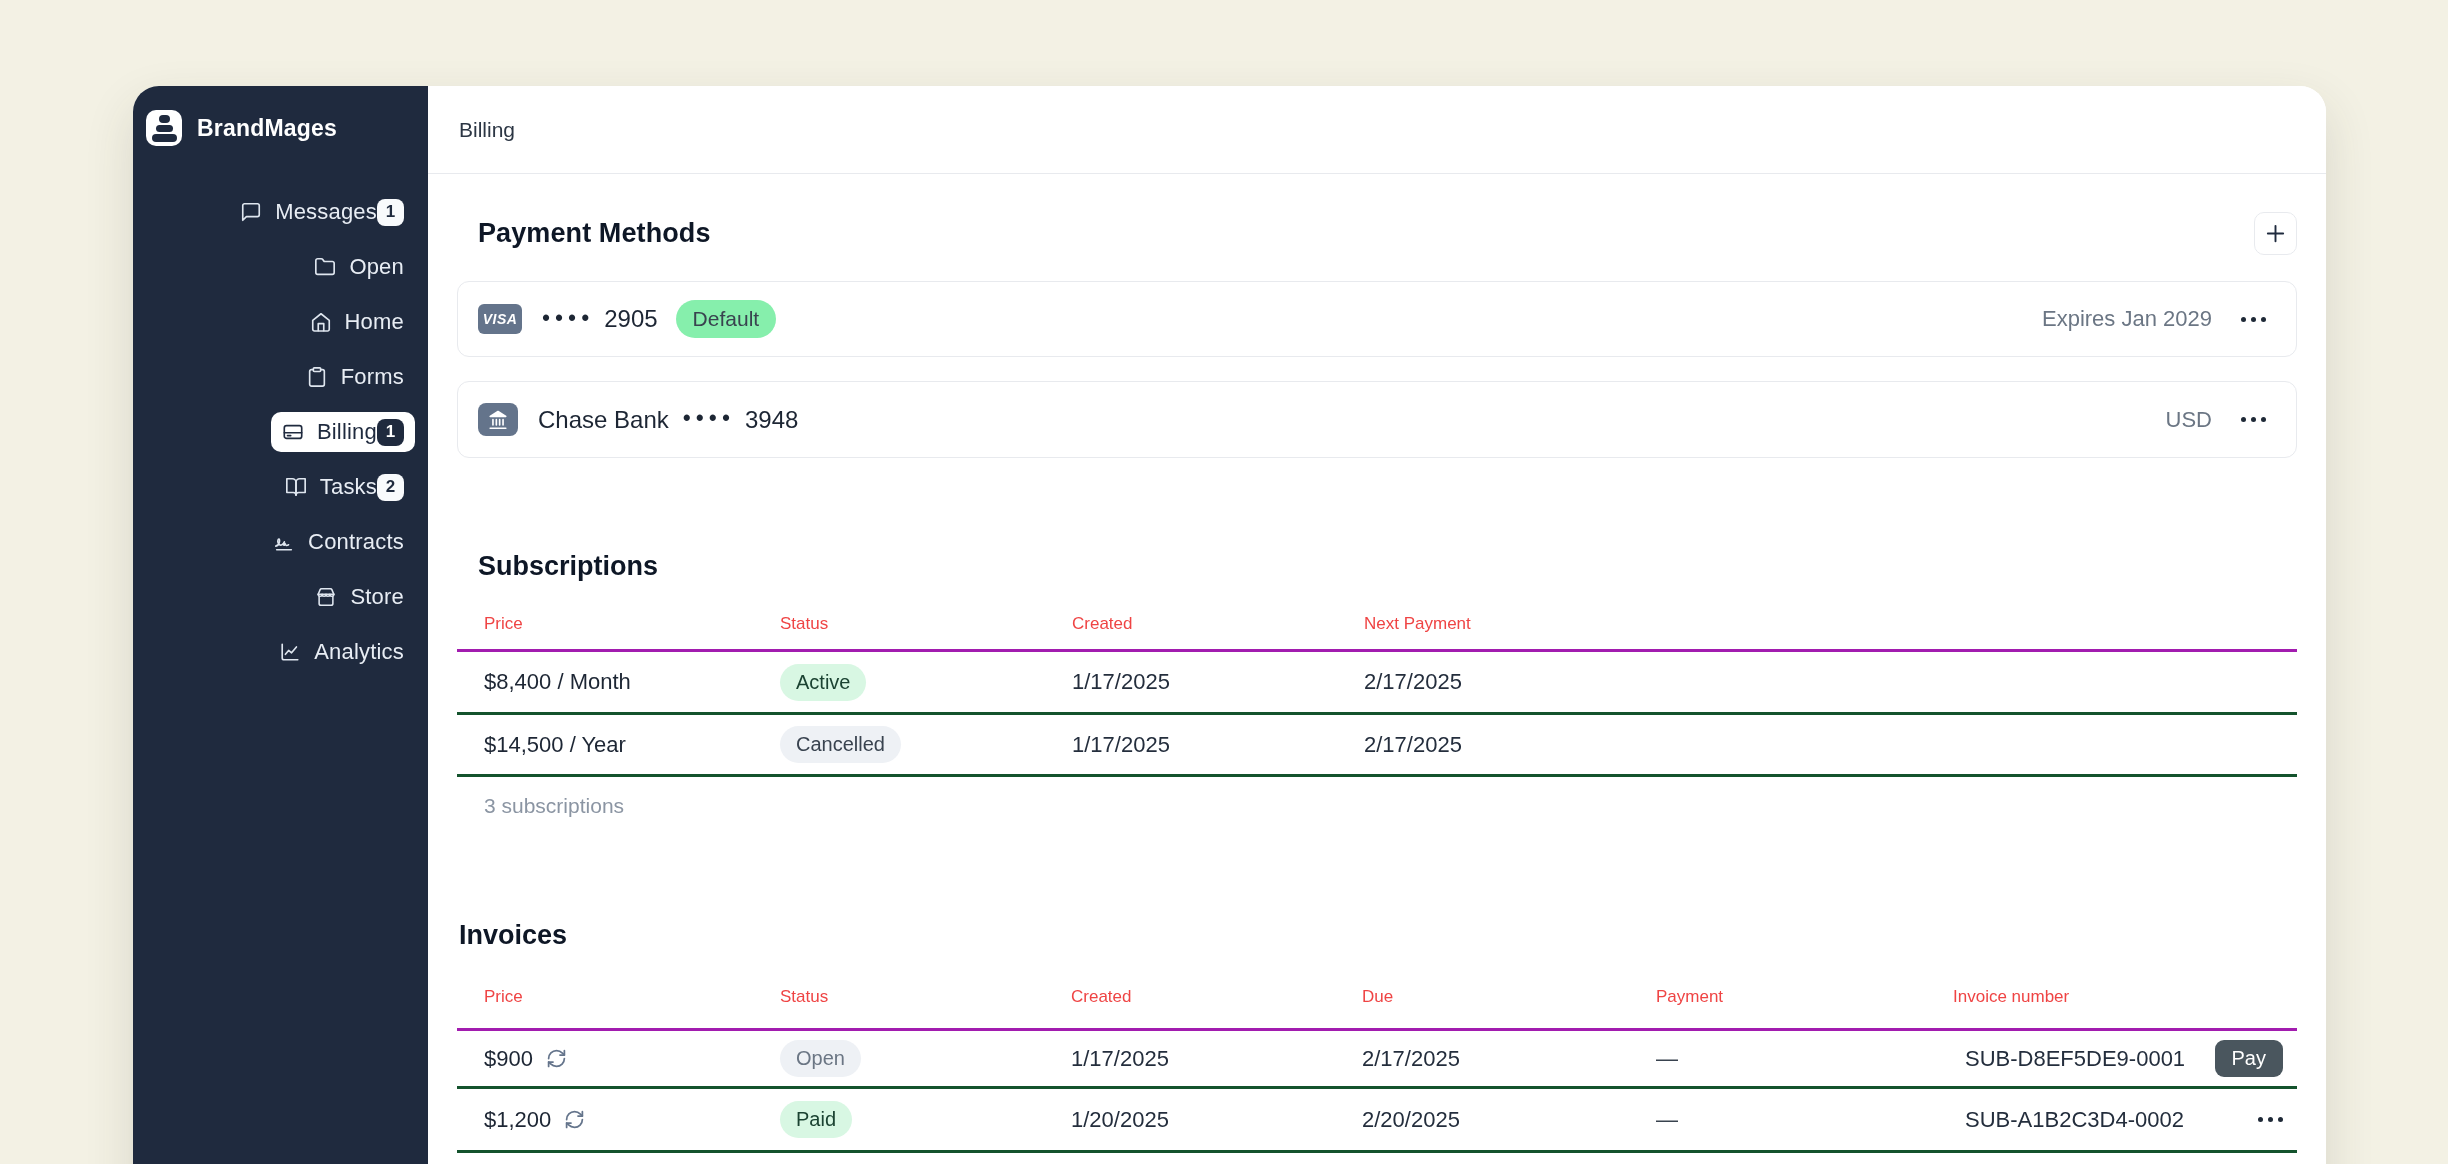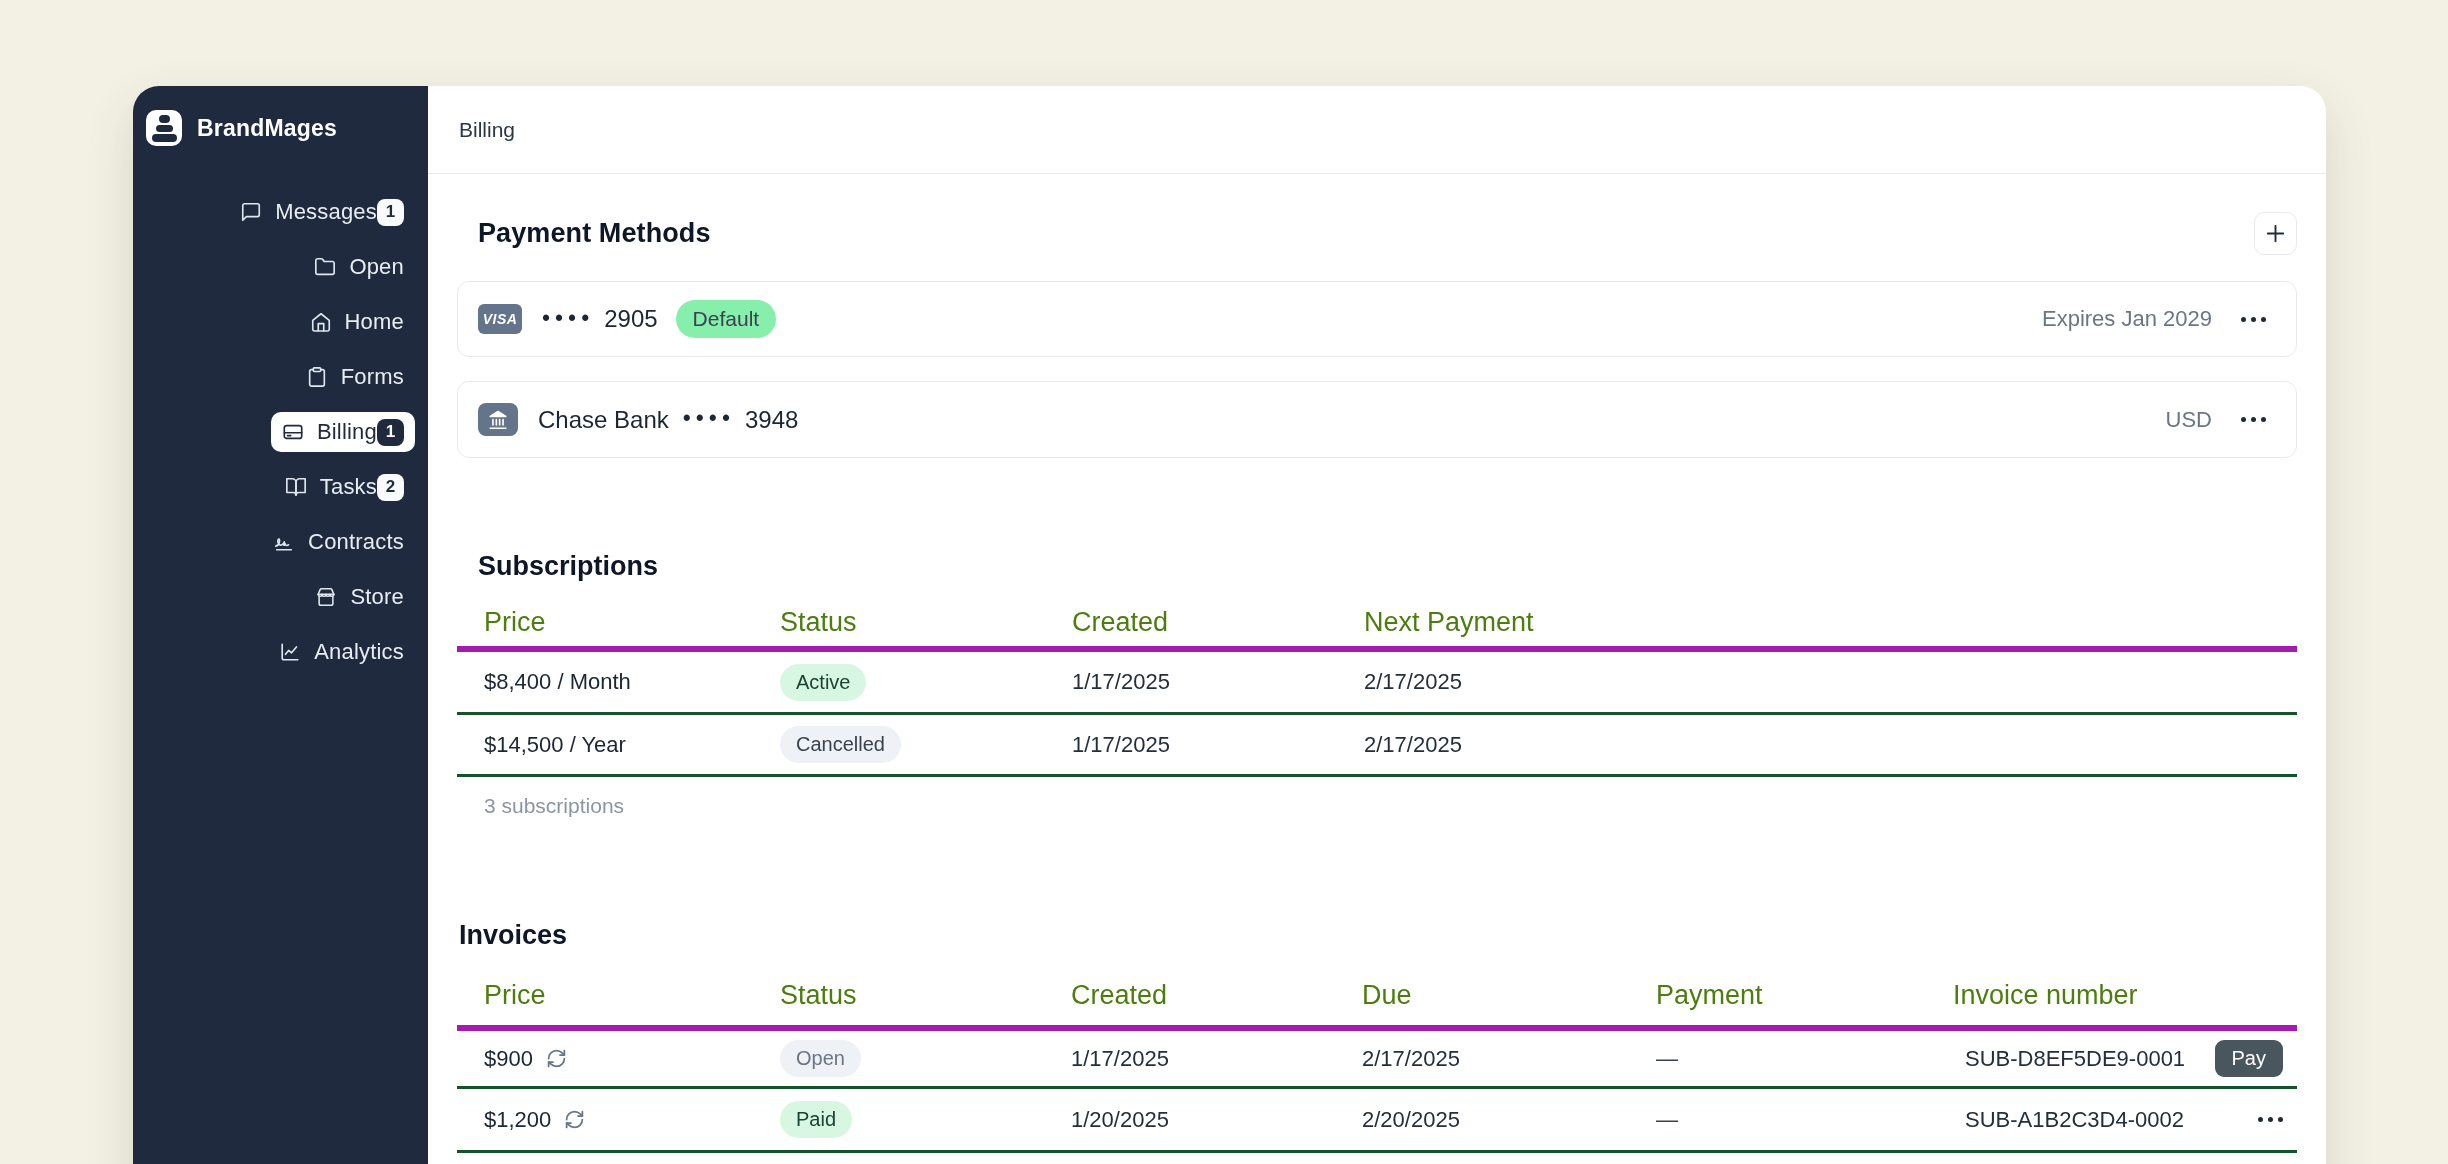--- a/index.html
+++ b/index.html
@@ -88,21 +88,21 @@
     display:flex; align-items:center; font-size:21px; color:#39434f;
   }
   .pm-meta { margin-left:auto; font-size:22px; color:#6b7684; }
   .dots { display:flex; gap:5px; margin-left:29px; cursor:pointer; align-items:center; }
   .dots i { width:5px; height:5px; border-radius:50%; background:#1f2937; display:block; }
   
   .tbl-title { margin-top:90px; font-size:27px; font-weight:600; color:#0e1726; line-height:36px; padding-left:21px; }
   .tbl-title.inv { margin-top:82px; padding-left:2px; }
   .grid-sub { display:grid; grid-template-columns:323px 292px 292px 1fr; align-items:center; }
   .grid-inv { display:grid; grid-template-columns:323px 291px 291px 294px 297px 1fr 96px; align-items:center; }
-  .thead { margin-top:14px; height:54px; border-bottom:6px solid #a21caf; color:#4d7c0f; font-size:27px; }
+  .thead { margin-top:14px; height:54px; border-bottom:3px solid #a21caf; color:#ef4444; font-size:17px; }
   .thead.inv { margin-top:12px; height:66px; }
   .thead > div:first-child, .trow > div:first-child, .tbl-footer { padding-left:27px; }
   .trow { border-bottom:3px solid #14532d; font-size:22px; color:#242e3d; }
   .trow.h63 { height:63px; } .trow.h62 { height:62px; }
   .trow.h58 { height:58px; } .trow.h64 { height:64px; }
   .price-cell { font-weight:500; color:#1d2634; display:flex; align-items:center; gap:13px; }
   .refresh-ic { width:21px; height:21px; color:#64748b; display:block; }
   .badge {
     display:inline-flex; align-items:center; height:37px; padding:0 16px;
     border-radius:999px; font-size:20px; font-weight:500; width:max-content;

